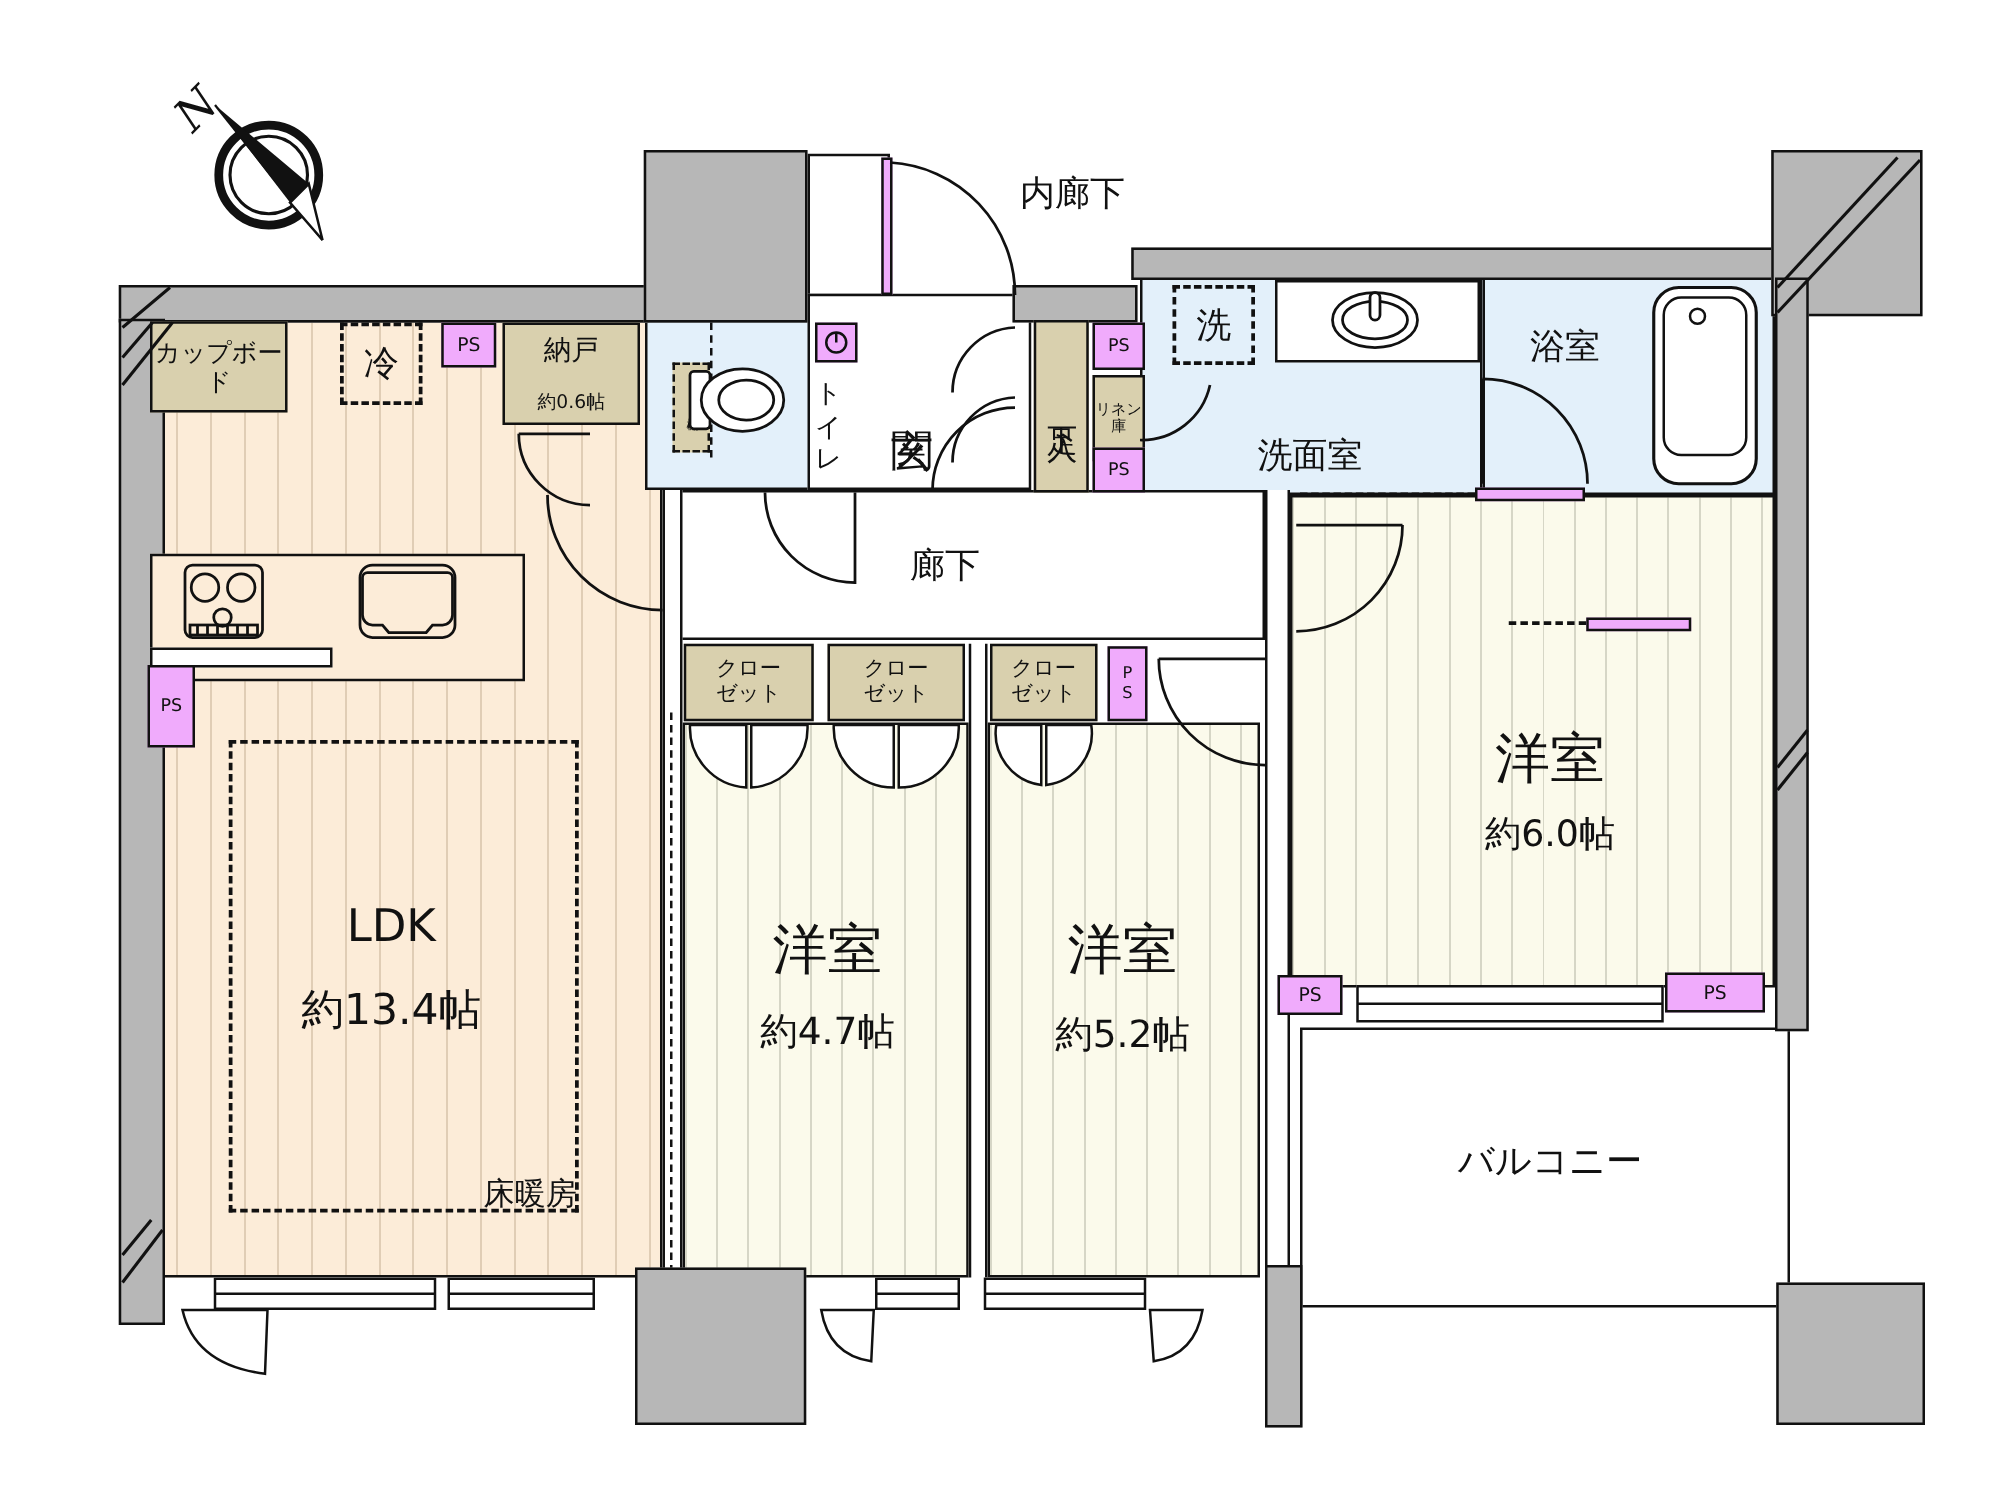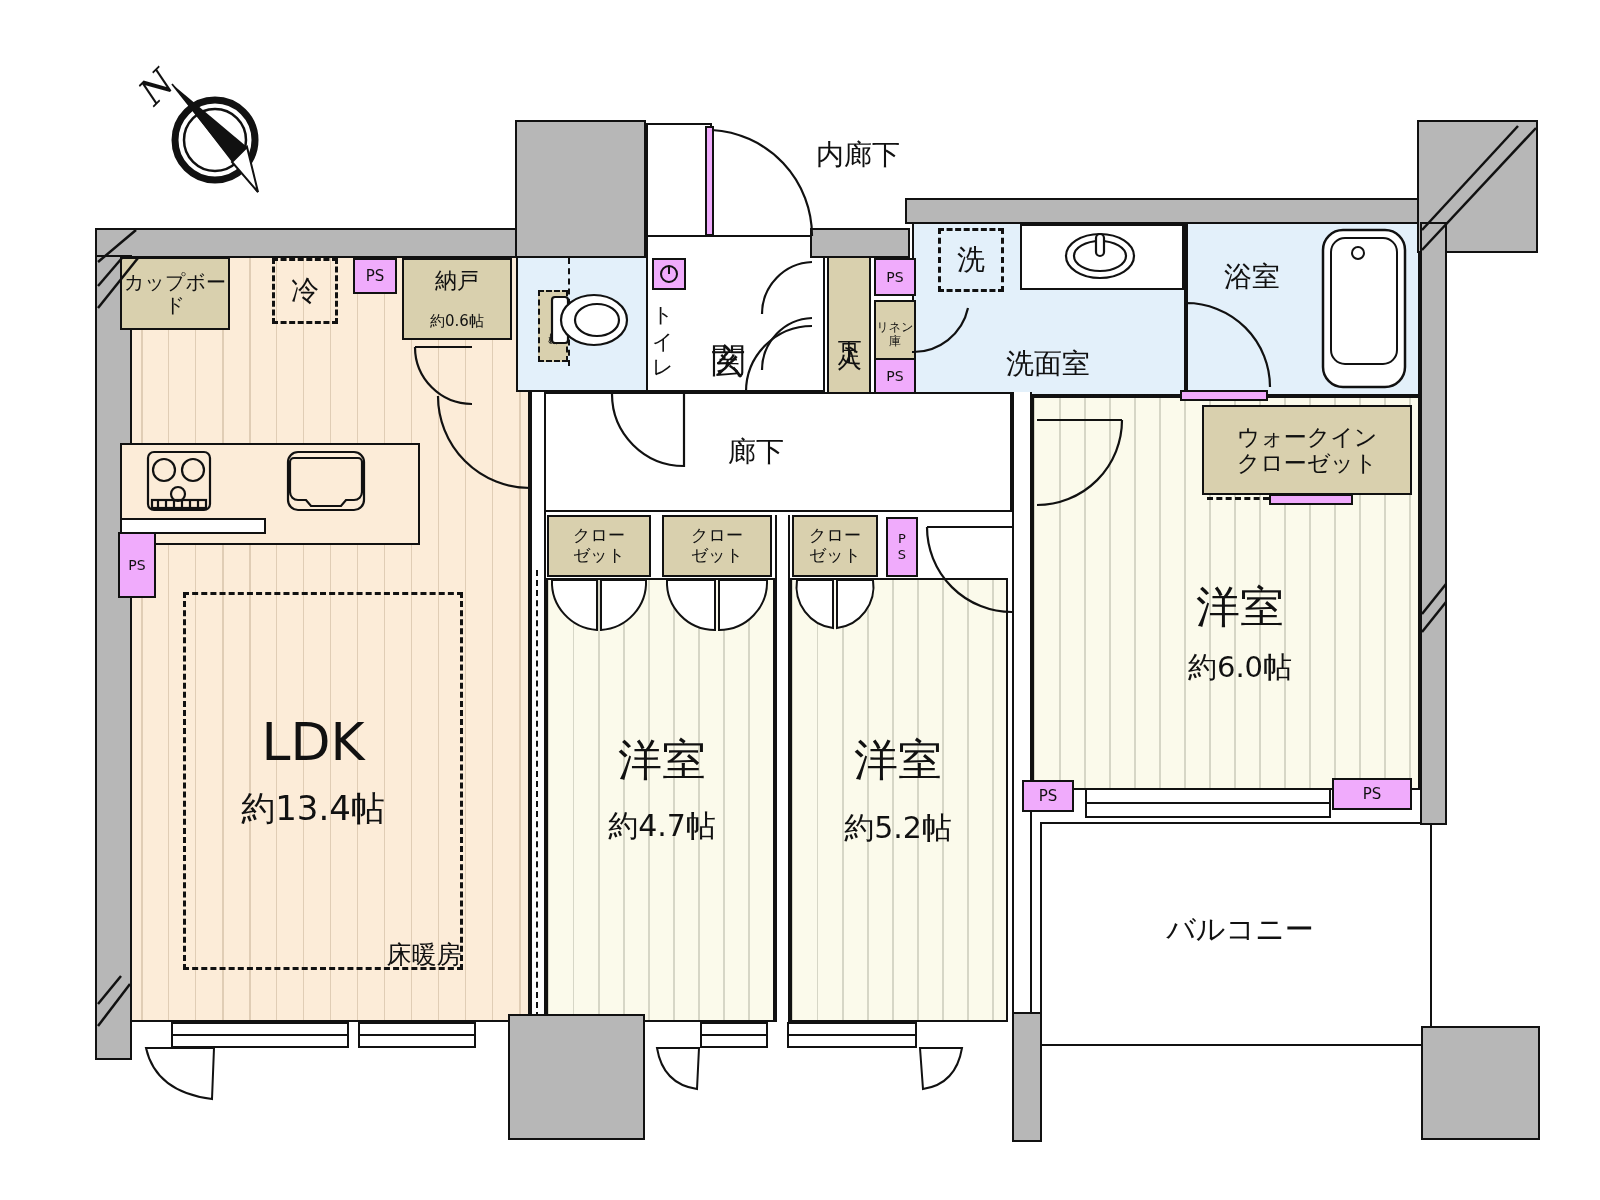--- a/index.html
+++ b/index.html
@@ -110,36 +110,32 @@
     <span>ゼット</span>
   </div>
   <div class="tan" style="left:792px;top:515px;width:86px;height:62px;font-size:17px;">
     <span>クロー</span>
     <span>ゼット</span>
   </div>
   <div class="psbox" style="left:886px;top:517px;width:32px;height:60px;font-size:13px;">
     <span class="vert" style="letter-spacing:1px;">PS</span>
   </div>
 
-  <div class="tan" style="left:1202px;top:405px;width:210px;height:90px;font-size:23px;">
-    <span>ウォークイン</span>
-    <span>クローゼット</span>
-  </div>
   <div class="dashline" style="left:1207px;top:497px;width:62px;"></div>
   <div class="psbox" style="left:1269px;top:494px;width:84px;height:11px;"></div>
   <div class="dashline" style="left:1040px;top:394px;width:140px;"></div>
   <div class="psbox" style="left:1180px;top:390px;width:88px;height:11px;"></div>
 
   <div class="abs" style="left:120px;top:443px;width:300px;height:102px;background:#fcecd8;border:2.5px solid #111;"></div>
   <div class="room whitebg" style="left:120px;top:518px;width:146px;height:16px;"></div>
   <div class="psbox" style="left:118px;top:532px;width:38px;height:66px;font-size:14px;">
     <span>PS</span>
   </div>
   <div class="dashbox" style="left:183px;top:592px;width:280px;height:378px;"></div>
-  <div class="lbl" style="left:313px;top:742px;font-size:52px;">LDK</div>
+  <div class="lbl" style="left:313px;top:742px;font-size:36px;">LDK</div>
   <div class="lbl" style="left:313px;top:808px;font-size:34px;">約13.4帖</div>
   <div class="lbl" style="left:424px;top:955px;font-size:25px;">床暖房</div>
 
   <div class="lbl" style="left:662px;top:760px;font-size:44px;">洋室</div>
   <div class="lbl" style="left:662px;top:826px;font-size:30px;">約4.7帖</div>
   <div class="lbl" style="left:898px;top:760px;font-size:44px;">洋室</div>
   <div class="lbl" style="left:898px;top:828px;font-size:30px;">約5.2帖</div>
   <div class="lbl" style="left:1240px;top:607px;font-size:44px;">洋室</div>
   <div class="lbl" style="left:1240px;top:667px;font-size:29px;">約6.0帖</div>
 

